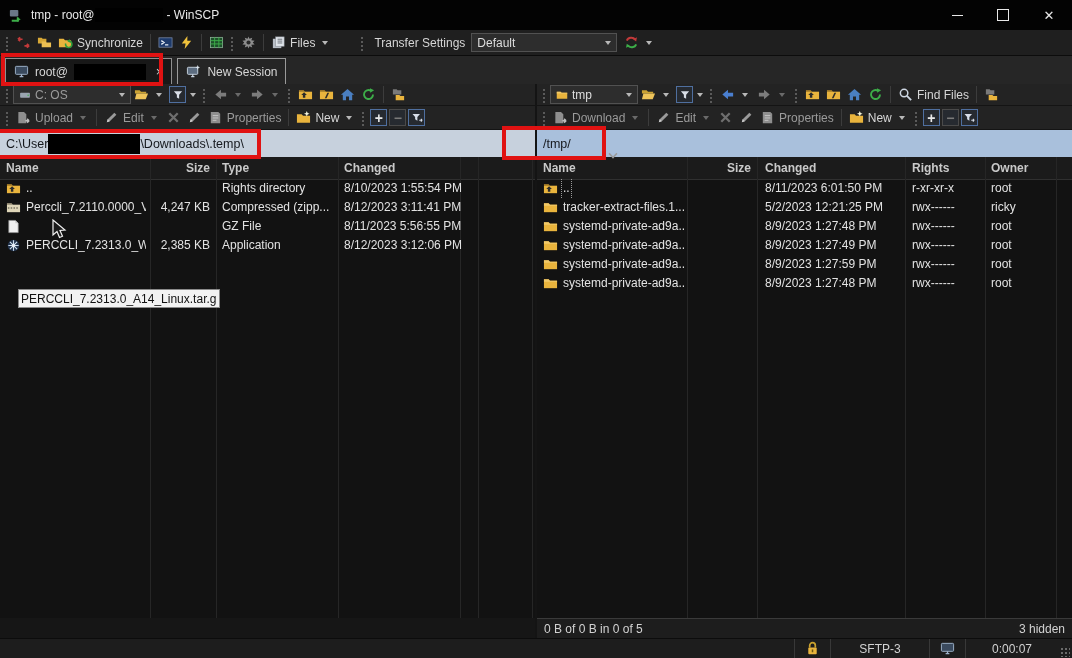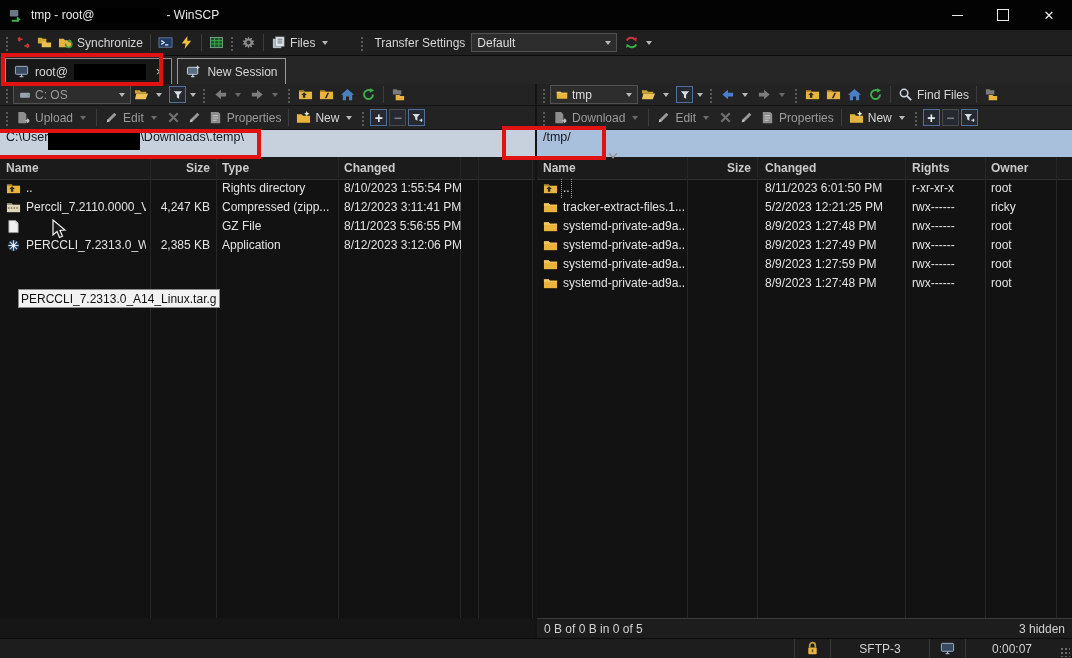--- a/index.html
+++ b/index.html
@@ -41,21 +41,21 @@
   .tab.inactive{background:#252525;border-color:#9a9a9a;}
   .redact{display:inline-block;background:#000;}
   .tab-close{color:#cfcfcf;font-size:13px;margin-left:4px;}
   
   .panel{top:84px;height:554px;width:535px;background:#161616;}
   .panel.left{left:0;}
   .panel.right{left:537px;}
   .ptb,.pcmd{display:flex;align-items:center;width:100%;box-sizing:border-box;background:#232323;}
   .ptb{height:22px;border-bottom:1px solid #141414;padding-left:2px;}
   .pcmd{height:24px;border-bottom:1px solid #141414;padding-left:2px;}
-  .paddr{height:27px;display:flex;padding-left:6px;box-sizing:border-box;
+  .paddr{height:27px;display:flex;align-items:center;padding-left:6px;box-sizing:border-box;
          color:#15181d;font-size:12.5px;}
   .paddr.l{background:#c7d1dd;}
   .paddr.r{background:#a9c0dc;}
   .plist{left:0;top:73px;width:535px;height:461px;background:#121212;}
   .phead{left:0;top:0;width:535px;height:22px;background:#1b1b1b;border-bottom:1px solid #303030;
          color:#c9c9c9;}
   .hcell,.cell{position:absolute;top:0;height:19px;line-height:19px;white-space:nowrap;overflow:hidden;}
   .hcell{height:22px;line-height:22px;font-weight:bold;}
   .frow{position:absolute;left:0;width:535px;height:19px;color:#e2e2e2;}
   .name-wrap{display:flex;align-items:center;gap:5px;height:19px;}

